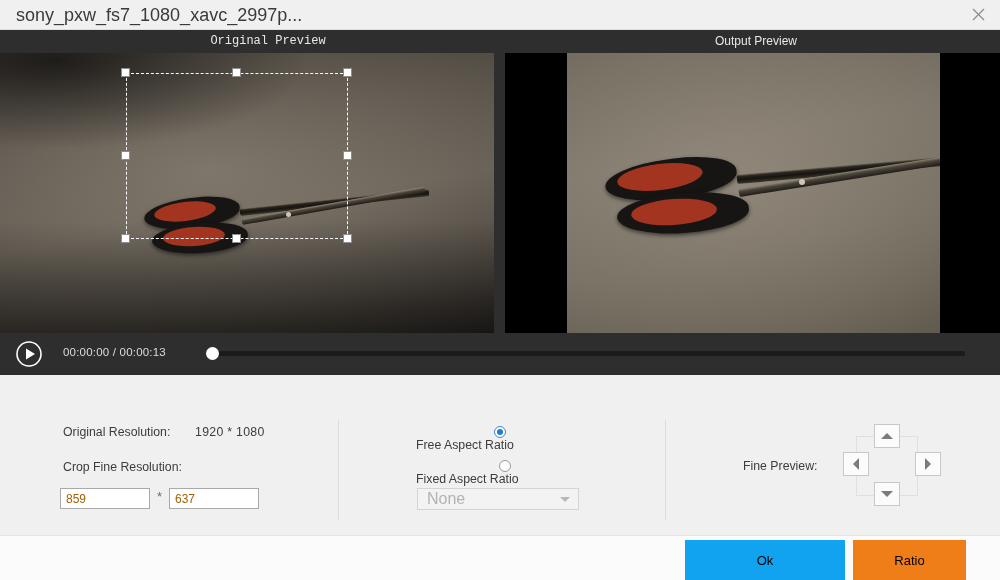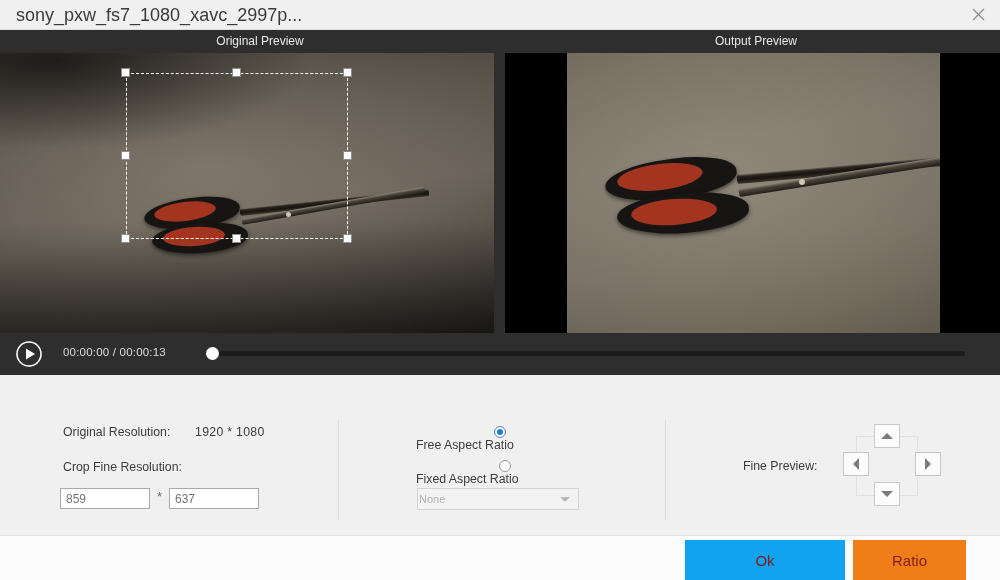--- a/index.html
+++ b/index.html
@@ -58,21 +58,21 @@
     background: #2e2e2e;
   }
   .ph-label {
     position: absolute;
     top: 0; height: 23px;
     line-height: 23px;
     text-align: center;
     font-size: 12px;
     color: #e8e8e8;
   }
-  .ph-left  { left: 4px;   width: 512px; }
+  .ph-left  { left: 12px;   width: 512px; font-family: Liberation Mono, monospace; }
   .ph-right { left: 512px; width: 488px; }
 
   
   .preview-area {
     position: absolute;
     left: 0; top: 53px;
     width: 1000px; height: 280px;
     background: #2e2e2e;
   }
   .pane {
@@ -241,21 +241,21 @@
 
   .numinput {
     position: absolute;
     top: 488px;
     width: 90px; height: 21px;
     background: #ffffff;
     border: 1px solid #a9a9a9;
     box-sizing: border-box;
     font-family: "Liberation Sans", sans-serif;
     font-size: 12px;
-    color: #737373;
+    color: #a16207;
     padding: 0 5px;
     line-height: 19px;
   }
   .num-w { left: 60px; }
   .num-h { left: 169px; }
   .star {
     position: absolute;
     left: 157px; top: 489px;
     font-size: 13px;
     color: #6b6b6b;
@@ -302,23 +302,23 @@
     position: absolute;
     left: 417px; top: 488px;
     width: 162px; height: 22px;
     background: #f3f3f3;
     border: 1px solid #d4d4d4;
     box-sizing: border-box;
     cursor: default;
   }
   .select-text {
     position: absolute;
-    left: 1px; top: 0;
+    left: 9px; top: 0;
     height: 20px; line-height: 20px;
-    font-size: 11px;
+    font-size: 16px;
     color: #b3b3b3;
   }
   .select-caret {
     position: absolute;
     right: 8px; top: 8px;
     width: 0; height: 0;
     border-left: 5px solid transparent;
     border-right: 5px solid transparent;
     border-top: 5px solid #b8b8b8;
   }
@@ -369,22 +369,22 @@
     background: #fbfbfb;
     border-top: 1px solid #e4e4e4;
     box-sizing: border-box;
   }
   .btn {
     position: absolute;
     top: 540px;
     height: 40px;
     border: none;
     font-family: "Liberation Sans", sans-serif;
-    font-size: 15px;
-    color: #7f1d1d;
+    font-size: 13px;
+    color: #000000;
     cursor: pointer;
     padding: 12px;
   }
   .btn-ok     { left: 685px; width: 160px; background: #12a3f0; }
   .btn-cancel { left: 853px; width: 113px; background: #f07e18; }
 </style>
 </head>
 <body>
 
 <div class="app">

